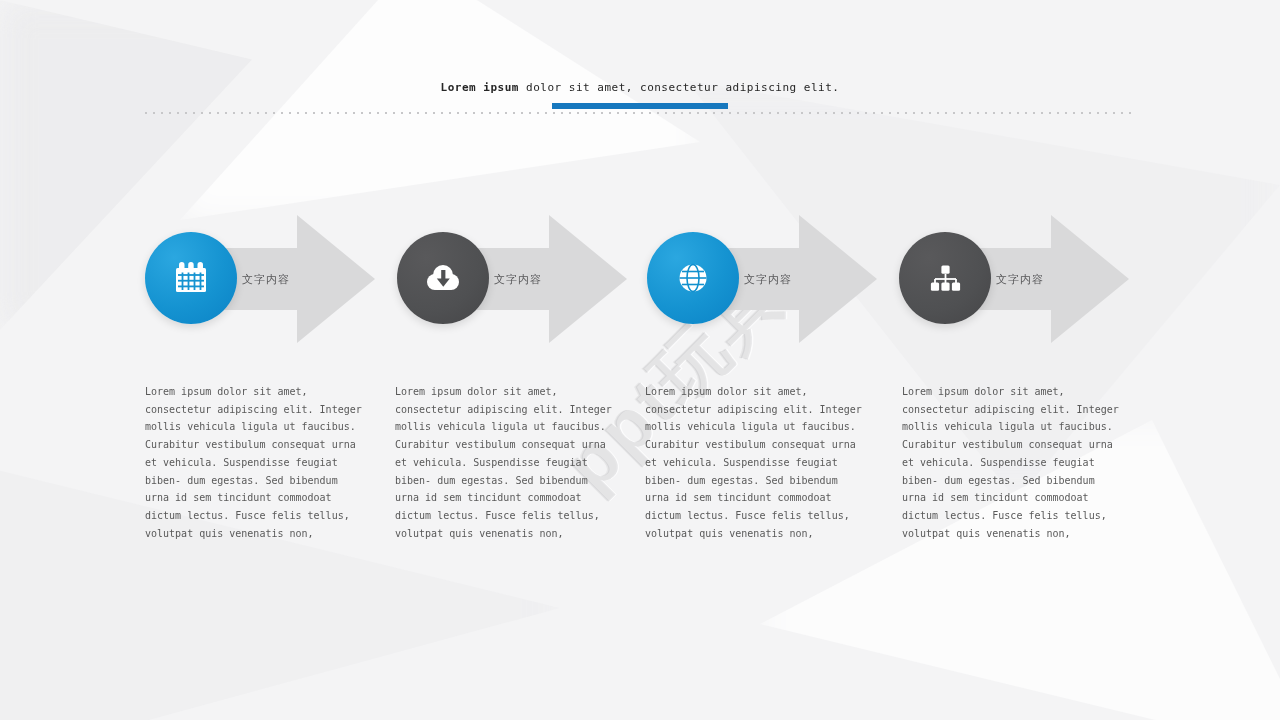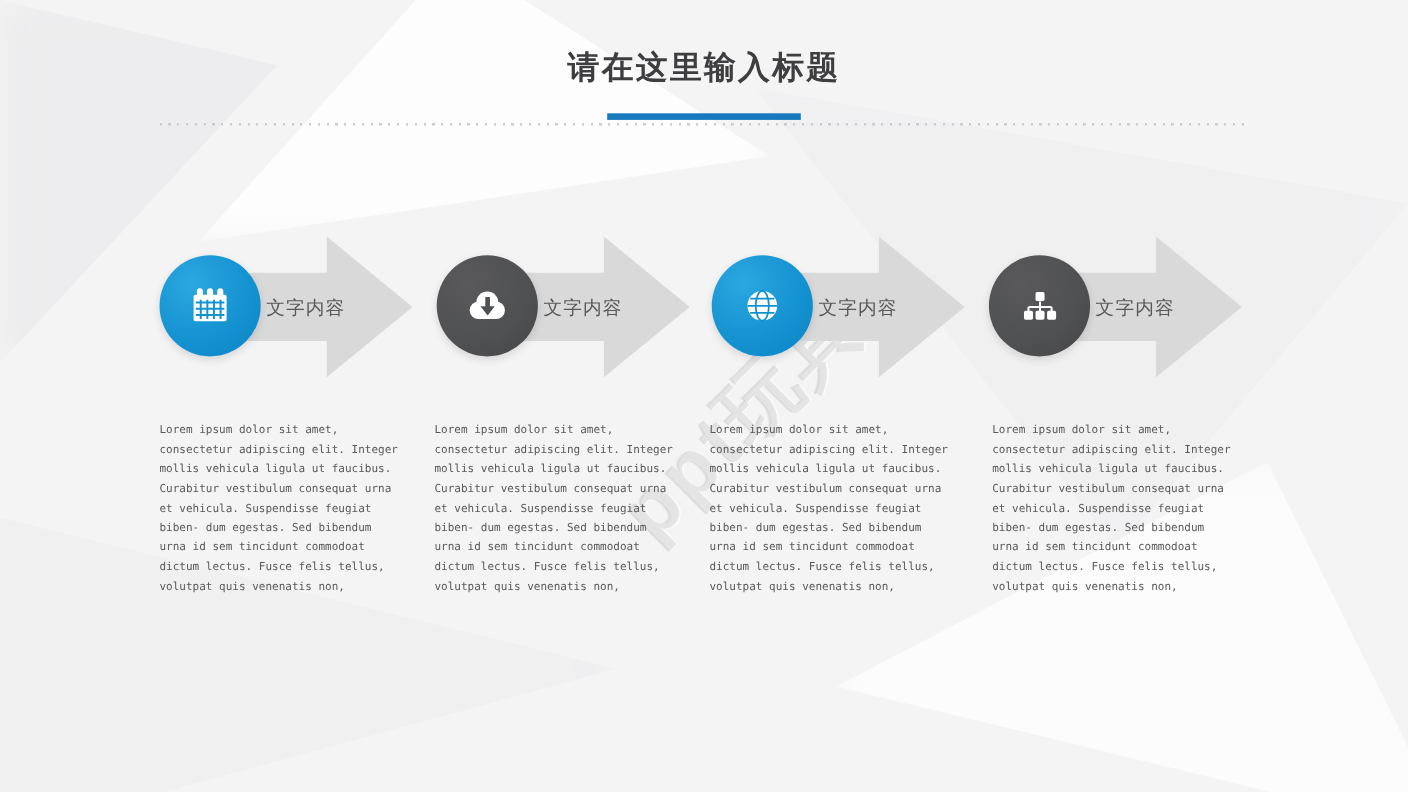--- a/index.html
+++ b/index.html
@@ -57,21 +57,21 @@
   .step .circle{
     position:absolute;left:0;top:17px;width:92px;height:92px;border-radius:50%;
     display:flex;align-items:center;justify-content:center;
     box-shadow:0 3px 8px rgba(0,0,0,0.12);
   }
   .circle.blue{background:radial-gradient(circle at 32% 28%, #2ba7e0 0%, #1593d1 55%, #0b82c5 100%);}
   .circle.dark{background:radial-gradient(circle at 32% 28%, #59595b 0%, #4f5052 60%, #454547 100%);}
   .step .label{
     position:absolute;left:97px;top:0;height:128px;width:110px;
     display:flex;align-items:center;
-    font-size:17px;color:#58585a;letter-spacing:1px;white-space:nowrap;
+    font-size:11px;color:#58585a;letter-spacing:1px;white-space:nowrap;
   }
   .s1{left:145px;} .s2{left:397px;} .s3{left:647px;} .s4{left:899px;}
 
   
   .para{
     position:absolute;top:383px;width:220px;
     font-family:"DejaVu Sans Mono", monospace;
     font-size:10px;line-height:17.7px;color:#595959;
   }
   .p1{left:145px;} .p2{left:395px;} .p3{left:645px;} .p4{left:902px;}
@@ -82,21 +82,21 @@
 <div class="slide">
 
   <div class="facet f1"></div>
   <div class="facet f2"></div>
   <div class="facet f3"></div>
   <div class="facet f4"></div>
   <div class="facet f5"></div>
 
   <div class="watermark">ppt玩具</div>
 
-  <div class="title">请在这里输入标题</div>
+  <div class="subtitle"><span class="b">Lorem ipsum</span><span> dolor sit amet, consectetur adipiscing elit.</span></div>
   <div class="accent-bar"></div>
   <div class="dotted-rule"></div>
 
   <div class="step s1">
     <svg class="arrow" width="232" height="128" viewBox="0 0 232 128">
       <path d="M50 33 H152 V0 L230 64 L152 128 V95 H50 Z" fill="#d9d9da"></path>
     </svg>
     <div class="circle blue">
       <svg width="44" height="44" viewBox="0 0 44 44">
         <rect x="10" y="6" width="5.5" height="11" rx="2.7" fill="#fff"></rect>

